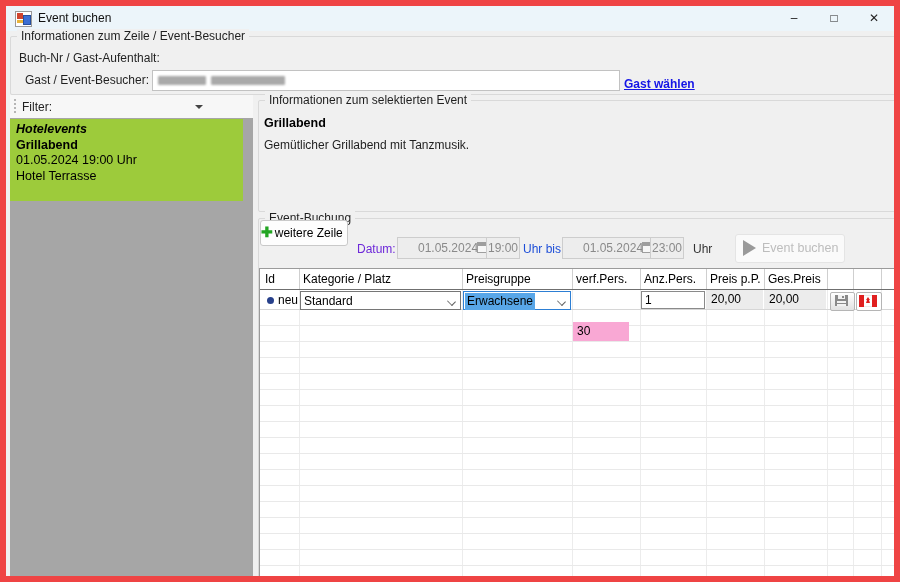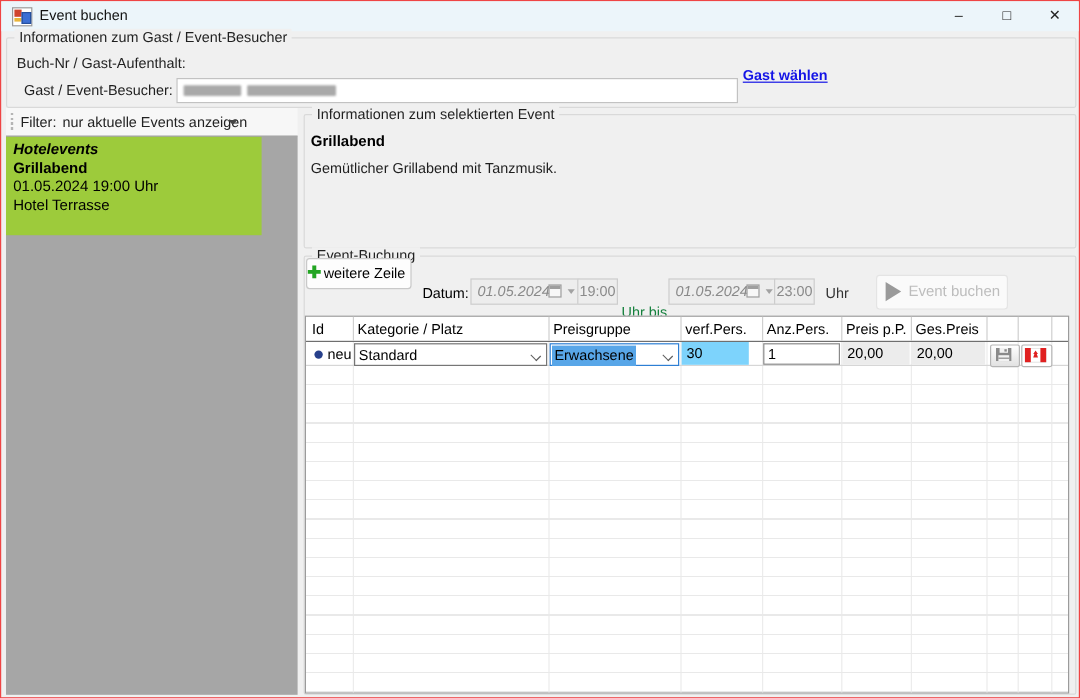--- a/index.html
+++ b/index.html
@@ -1,51 +1,51 @@
 <!DOCTYPE html>
 <html><head>
 <meta charset="utf-8">
 <style>
   html,body{margin:0;padding:0;background:#cfcfcf;font-family:"Liberation Sans",sans-serif;}
-  #window{position:relative;width:900px;height:582px;background:#f0f0f0;border:1px solid #ef4444;box-sizing:border-box;overflow:hidden;}
+  #window{position:relative;width:900px;height:582px;background:#f0f0f0;border:6px solid #ef4444;box-sizing:border-box;overflow:hidden;}
   
   #titlebar{position:absolute;left:0;top:0;width:100%;height:25px;background:#ecf5fa;}
   #app-icon{position:absolute;left:9px;top:5px;width:15px;height:14px;background:#fff;border:1px solid #999;}
   #app-icon .r{position:absolute;left:1px;top:1px;width:6px;height:6px;background:#d0452f;}
   #app-icon .y{position:absolute;left:1px;top:8px;width:6px;height:3px;background:#e8b53a;}
   #app-icon .b{position:absolute;left:7px;top:3px;width:6px;height:8px;background:#3b6fd4;border:1px solid #26509e;}
   #title-text{position:absolute;left:32px;top:5px;font-size:12px;color:#111;}
   .cap-btn{position:absolute;top:0;width:40px;height:25px;text-align:center;line-height:25px;font-size:12px;color:#222;cursor:default;}
   #btn-min{right:80px;} #btn-max{right:40px;} #btn-close{right:0;}
   
   .gb{position:absolute;border:1px solid #d9d9d9;border-radius:2px;}
   .gb-legend{position:absolute;top:-8px;left:6px;background:#f0f0f0;padding:0 4px;font-size:12px;color:#1f1f1f;white-space:nowrap;}
   .lbl{position:absolute;font-size:12px;color:#1f1f1f;white-space:nowrap;}
   .bold{font-weight:bold;}
   
   #guest-input{position:absolute;left:141px;top:33px;width:466px;height:19px;background:#fff;border:1px solid #c2c2c2;}
   .redact{display:inline-block;height:9px;margin:5px 0 0 5px;background:#a9a9a9;filter:blur(1px);border-radius:1px;}
-  #gast-link{position:absolute;left:613px;top:24px;font-size:12px;font-weight:bold;color:#1414e6;text-decoration:underline;cursor:pointer;}
+  #gast-link{position:absolute;left:613px;top:40px;font-size:12px;font-weight:bold;color:#1414e6;text-decoration:underline;cursor:pointer;}
   
   #filter-bar{position:absolute;left:4px;top:89px;width:243px;height:23px;background:#f7f7f7;border-bottom:1px solid #cfcfcf;}
   #filter-grip{position:absolute;left:4px;top:4px;width:2px;height:15px;background:repeating-linear-gradient(180deg,#b5b5b5 0 2px,transparent 2px 4px);}
   #filter-label{position:absolute;left:12px;top:5px;font-size:12px;color:#222;}
   #filter-value{position:absolute;left:47px;top:5px;font-size:12px;color:#222;}
   #filter-arrow{position:absolute;left:185px;top:10px;width:0;height:0;border-left:4px solid transparent;border-right:4px solid transparent;border-top:4px solid #444;}
   #event-list{position:absolute;left:4px;top:112px;width:243px;height:466px;background:#a6a6a6;}
-  #event-item{position:absolute;left:0;top:1px;width:213px;height:82px;background:#9dcb3b;padding:3px 0 0 6px;box-sizing:border-box;}
+  #event-item{position:absolute;left:0;top:1px;width:233px;height:82px;background:#9dcb3b;padding:3px 0 0 6px;box-sizing:border-box;}
   .ev-line{font-size:12.5px;line-height:15.6px;color:#000;white-space:nowrap;}
   
   #ev-name{position:absolute;left:258px;top:110px;font-size:12.5px;font-weight:bold;color:#000;}
   #ev-desc{position:absolute;left:258px;top:132px;font-size:12px;color:#1f1f1f;}
   
   #add-row-btn{position:absolute;left:254px;top:214px;width:86px;height:24px;background:#fdfdfd;border:1px solid #c9c9c9;border-radius:3px;font-size:12px;color:#000;text-align:left;line-height:22px;cursor:pointer;}
   #add-row-btn .plus{color:#23a523;font-weight:bold;font-size:14px;margin-right:2px;}
   .fld{position:absolute;height:20px;background:#ededed;border:1px solid #cdcdcd;font-size:12px;color:#8a8a8a;line-height:20px;box-sizing:content-box;}
-  .datefld{width:84px;padding-left:5px;font-style:italic;}
+  .datefld{width:84px;padding-left:20px;}
   .timefld{width:32px;text-align:center;}
   .cal-ico{position:absolute;right:14px;top:4px;width:11px;height:11px;border:1px solid #9e9e9e;background:linear-gradient(#9e9e9e 0 3px,#f7f7f7 3px);box-sizing:border-box;}
   .cal-arrow{position:absolute;right:3px;top:8px;width:0;height:0;border-left:3.5px solid transparent;border-right:3.5px solid transparent;border-top:4px solid #a2a2a2;}
   #book-btn{position:absolute;left:729px;top:228px;width:108px;height:27px;background:#fafafa;border:1px solid #e4e4e4;border-radius:3px;cursor:default;}
   #book-btn .tri{position:absolute;left:7px;top:5px;width:0;height:0;border-top:8px solid transparent;border-bottom:8px solid transparent;border-left:13px solid #9a9a9a;}
   #book-btn .cap{position:absolute;left:26px;top:6px;font-size:12.5px;color:#bdbdbd;}
   
   #grid{position:absolute;left:253px;top:262px;width:637px;height:315px;background:#fff;border:1px solid #9b9b9b;box-sizing:border-box;}
   .hcell{position:absolute;top:3px;font-size:12px;color:#000;white-space:nowrap;}
   #hdr-underline{position:absolute;left:0;top:20px;width:100%;height:1px;background:#6f6f6f;}
@@ -76,33 +76,32 @@
         <span class="y"></span>
         <span class="b"></span>
       </div>
     <span id="title-text">Event buchen</span>
     <span class="cap-btn" id="btn-min">–</span>
     <span class="cap-btn" id="btn-max">□</span>
     <span class="cap-btn" id="btn-close">✕</span>
   </div>
 
   <div class="gb" style="left:4px;top:30px;width:890px;height:57px;">
-    <span class="gb-legend">Informationen zum Gast / Event-Besucher</span>
+    <span class="gb-legend">Informationen zum Zeile / Event-Besucher</span>
     <span class="lbl" style="left:8px;top:14px;width:130px;text-align:right;">Buch-Nr / Gast-Aufenthalt:</span>
     <span class="lbl" style="left:8px;top:36px;width:130px;text-align:right;">Gast / Event-Besucher:</span>
     <div id="guest-input">
       <span class="redact" style="width:48px;"></span><span class="redact" style="width:74px;"></span>
     </div>
     <span id="gast-link">Gast wählen</span>
   </div>
 
   <div id="filter-bar">
     <span id="filter-grip"></span>
     <span id="filter-label">Filter:</span>
-    <span id="filter-value">nur aktuelle Events anzeigen</span>
     <span id="filter-arrow"></span>
   </div>
 
   <div id="event-list">
     <div id="event-item">
       <div class="ev-line" style="font-weight:bold;font-style:italic;">Hotelevents</div>
       <div class="ev-line" style="font-weight:bold;">Grillabend</div>
       <div class="ev-line">01.05.2024 19:00 Uhr</div>
       <div class="ev-line">Hotel Terrasse</div>
     </div>
@@ -113,28 +112,28 @@
   </div>
   <span id="ev-name">Grillabend</span>
   <span id="ev-desc">Gemütlicher Grillabend mit Tanzmusik.</span>
 
   <div class="gb" style="left:252px;top:212px;width:642px;height:364px;">
     <span class="gb-legend">Event-Buchung</span>
   </div>
 
   <div id="add-row-btn"><span class="plus">✚</span><span>weitere Zeile</span></div>
 
-  <span class="lbl" style="left:351px;top:236px;color:#000000;">Datum:</span>
+  <span class="lbl" style="left:351px;top:236px;color:#6d28d9;">Datum:</span>
   <div class="fld datefld" style="left:391px;top:231px;">
     <span>01.05.2024</span>
     <span class="cal-ico"></span>
     <span class="cal-arrow"></span>
   </div>
   <div class="fld timefld" style="left:480px;top:231px;"><span>19:00</span></div>
-  <span class="lbl" style="left:517px;top:252px;color:#15803d;">Uhr bis</span>
+  <span class="lbl" style="left:517px;top:236px;color:#1d4ed8;">Uhr bis</span>
   <div class="fld datefld" style="left:556px;top:231px;">
     <span>01.05.2024</span>
     <span class="cal-ico"></span>
     <span class="cal-arrow"></span>
   </div>
   <div class="fld timefld" style="left:644px;top:231px;"><span>23:00</span></div>
   <span class="lbl" style="left:687px;top:236px;color:#333;">Uhr</span>
 
   <div id="book-btn">
     <span class="tri"></span>
@@ -181,21 +180,21 @@
     <div class="combo" style="left:40px;width:161px;">
       <span class="txt">Standard</span>
       <span class="chev"></span>
     </div>
 
     <div class="combo" id="combo-pg" style="left:203px;width:108px;">
       <span class="txt">Erwachsene</span>
       <span class="chev"></span>
     </div>
 
-    <div class="cellbg" style="left:313px;width:56px;background:#7dd3fc;"><span>30</span></div>
+    <div class="cellbg" style="left:313px;width:56px;background:#f9a8d4;margin-top:32px;"><span>30</span></div>
 
     <div id="cell-anz" style="left:381px;width:64px;"><span>1</span></div>
 
     <div class="cellbg" style="left:447px;width:56px;background:#ececec;"><span>20,00</span></div>
 
     <div class="cellbg" style="left:505px;width:61px;background:#ececec;"><span>20,00</span></div>
 
     <div class="mini-btn" style="left:570px;">
       <svg width="13" height="11" style="position:absolute;left:4px;top:2px;">
         <rect x="0" y="0" width="13" height="11" fill="#8a8a8a"></rect>

